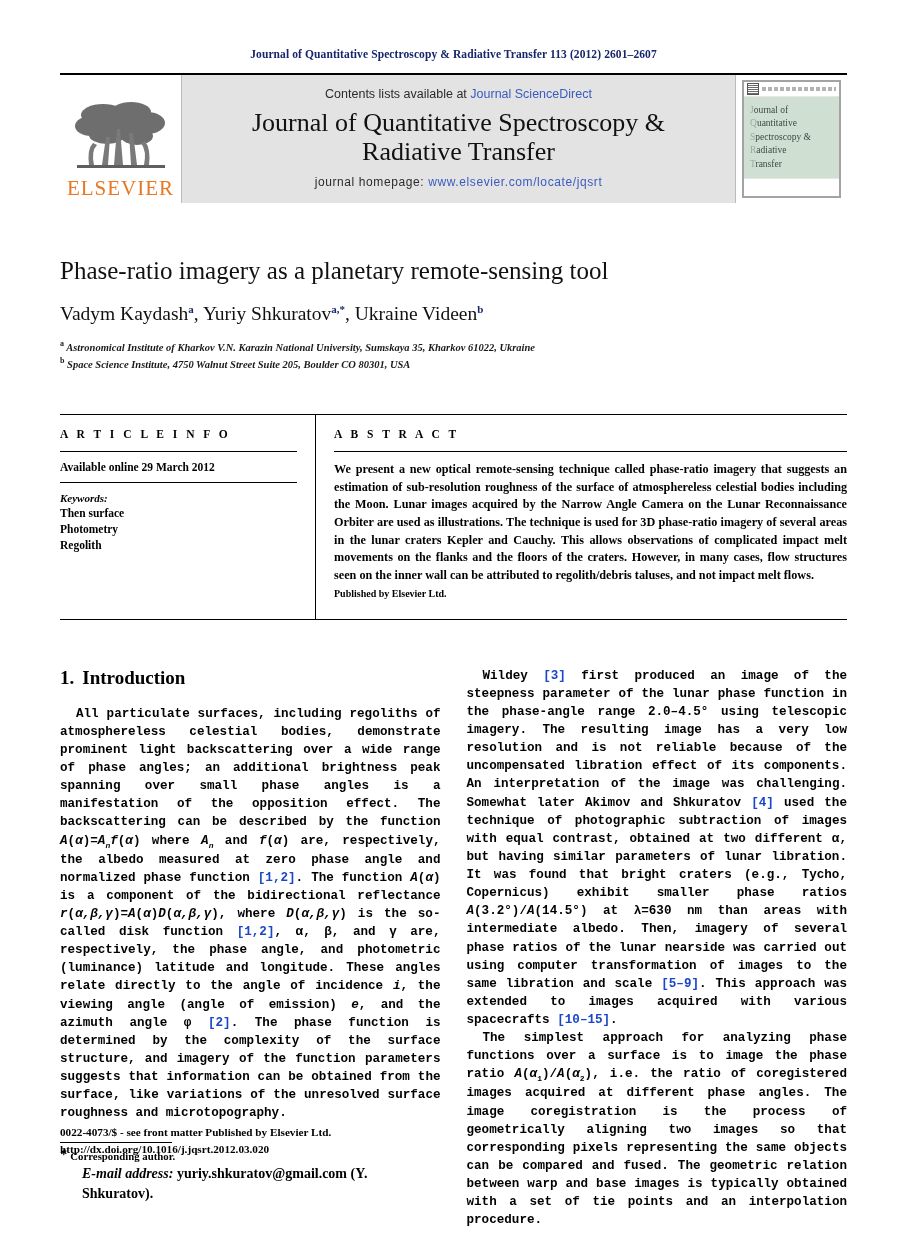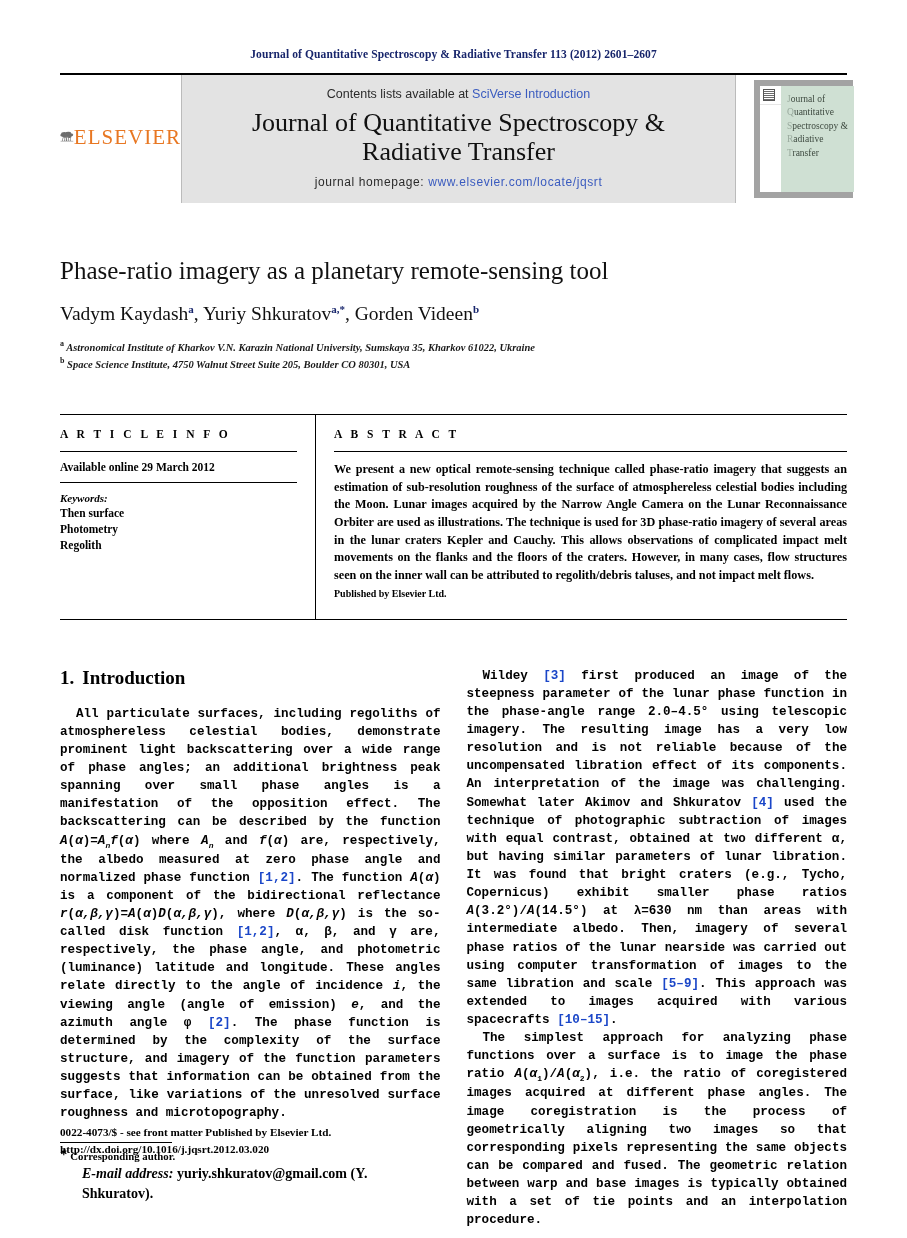--- a/index.html
+++ b/index.html
@@ -39,21 +39,21 @@
     margin-top: 13px;
     border-top: 2px solid #000;
     display: flex;
     align-items: stretch;
     height: 128px;
   }
   .mast-logo {
     width: 122px;
     flex: 0 0 122px;
     display: flex;
-    flex-direction: row;
+    flex-direction: column;
     align-items: center;
     justify-content: flex-end;
     padding-bottom: 4px;
     background: #fff;
     border-right: 1px solid #bbb;
     box-sizing: border-box;
   }
   .tree-svg { display:block; }
   .elsevier-word {
     font-family: "Liberation Serif", serif;
@@ -104,25 +104,24 @@
     width: 112px;
     flex: 0 0 112px;
     border-left: 1px solid #bbb;
     background: #fff;
     padding: 5px 6px;
     box-sizing: border-box;
   }
   .cover-inner {
     width: 100%;
     height: 100%;
-    border: 6px solid #a3a3a3;
-    box-sizing: border-box;
-    display: flex;
-    flex-direction: row;
-    margin-left: 12px;
+    border: 2px solid #a3a3a3;
+    box-sizing: border-box;
+    display: flex;
+    flex-direction: column;
   }
   .cover-top {
     height: 18px;
     border-bottom: 1px solid #e6e6e6;
     display: flex;
     align-items: center;
     padding: 0 3px;
     gap: 3px;
   }
   .cover-mark {
@@ -368,21 +367,21 @@
           <path d="M20 44 q-6 6 -4 22 l5 0 q-3 -14 3 -20 Z"></path>
           <path d="M72 42 q6 8 4 24 l-5 0 q3 -14 -3 -22 Z"></path>
         </g>
         <rect x="4" y="66" width="88" height="3" fill="#5f5f5f"></rect>
       </svg>
       <div class="elsevier-word">ELSEVIER</div>
     </div>
 
     <div class="mast-center">
       <div class="contents-line">
-        <span>Contents lists available at </span><a class="sd-link" href="#" style="text-decoration:none">SciVerse Introduction</a>
+        <span>Contents lists available at </span><a class="sd-link" href="#" style="text-decoration:none">Journal ScienceDirect</a>
       </div>
       <div class="journal-title">
         <div>Journal of Quantitative Spectroscopy &amp;</div>
         <div>Radiative Transfer</div>
       </div>
       <div class="homepage-line">
         <span>journal homepage: </span><a class="hp-url" href="#" style="text-decoration:none">www.elsevier.com/locate/jqsrt</a>
       </div>
     </div>
 
@@ -401,21 +400,21 @@
         </div>
         <div class="cover-foot"></div>
       </div>
     </div>
   </div>
 
   <div class="title-block">
     <h1 class="art-title">Phase-ratio imagery as a planetary remote-sensing tool</h1>
 
     <div class="authors">
-      <span>Vadym Kaydash</span><sup>a</sup><span>, </span><span>Yuriy Shkuratov</span><sup>a,*</sup><span>, </span><span>Gorden Videen</span><sup>b</sup>
+      <span>Vadym Kaydash</span><sup>a</sup><span>, </span><span>Yuriy Shkuratov</span><sup>a,*</sup><span>, </span><span>Ukraine Videen</span><sup>b</sup>
     </div>
 
     <p class="affil"><sup>a</sup> <span>Astronomical Institute of Kharkov V.N. Karazin National University, Sumskaya 35, Kharkov 61022, Ukraine</span></p>
     <p class="affil"><sup>b</sup> <span>Space Science Institute, 4750 Walnut Street Suite 205, Boulder CO 80301, USA</span></p>
   </div>
 
   <div class="info-abstract">
 
     <div class="col-info">
       <div class="sec-head">A R T I C L E   I N F O</div>

